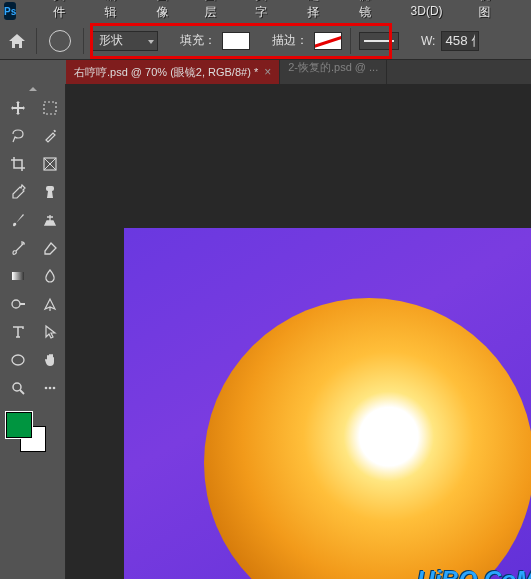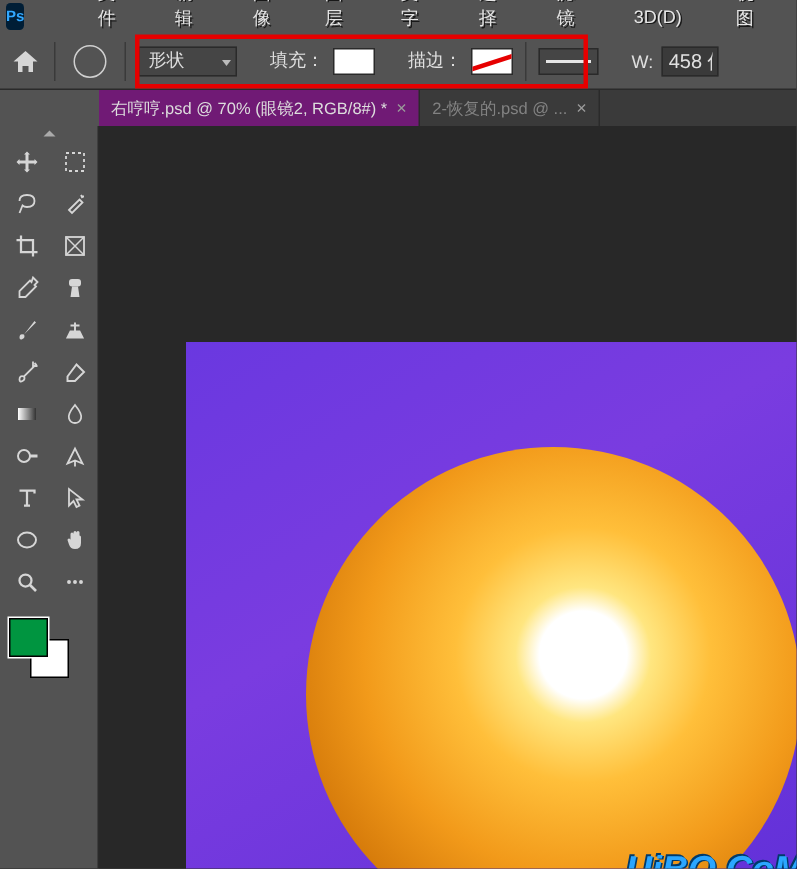--- a/index.html
+++ b/index.html
@@ -24,21 +24,21 @@
   .menubar .ps-icon {
     width: 18px; height: 18px;
     background: #001E36;
     border-radius: 3px;
     display: flex;
     align-items: center;
     justify-content: center;
     font-size: 10px;
     color: #31A8FF;
     font-weight: bold;
-    margin-right: 16px;
+    margin-right: 4px;
   }
   .menubar .menu-item {
     padding: 2px 3px;
     cursor: default;
     text-shadow: 1px 1px 0 rgba(0,0,0,0.7);
     margin-left: 24px;
   }
   .options-bar {
     height: 38px;
     background: #535353;
@@ -144,22 +144,22 @@
   .tab {
     display: flex;
     align-items: center;
     padding: 0 8px;
     gap: 6px;
     font-size: 11px;
     color: #ddd;
     border-right: 1px solid #2a2a2a;
     cursor: default;
   }
-  .tab.active { background: #701a75; justify-content: center; }
-  .tab.inactive { color: #828282; background: #3a3a3a; }
+  .tab.active { background: #7f1d1d; justify-content: center; }
+  .tab.inactive { color: #828282; background: #3a3a3a; flex-direction: column; }
   .tab .close-x { color: #999; font-size: 12px; }
   .workspace {
     position: absolute;
     left: 0; right: 0;
     top: 84px;
     bottom: 0;
     background: #2a2a2a;
   }
   .tool-panel {
     position: absolute;

